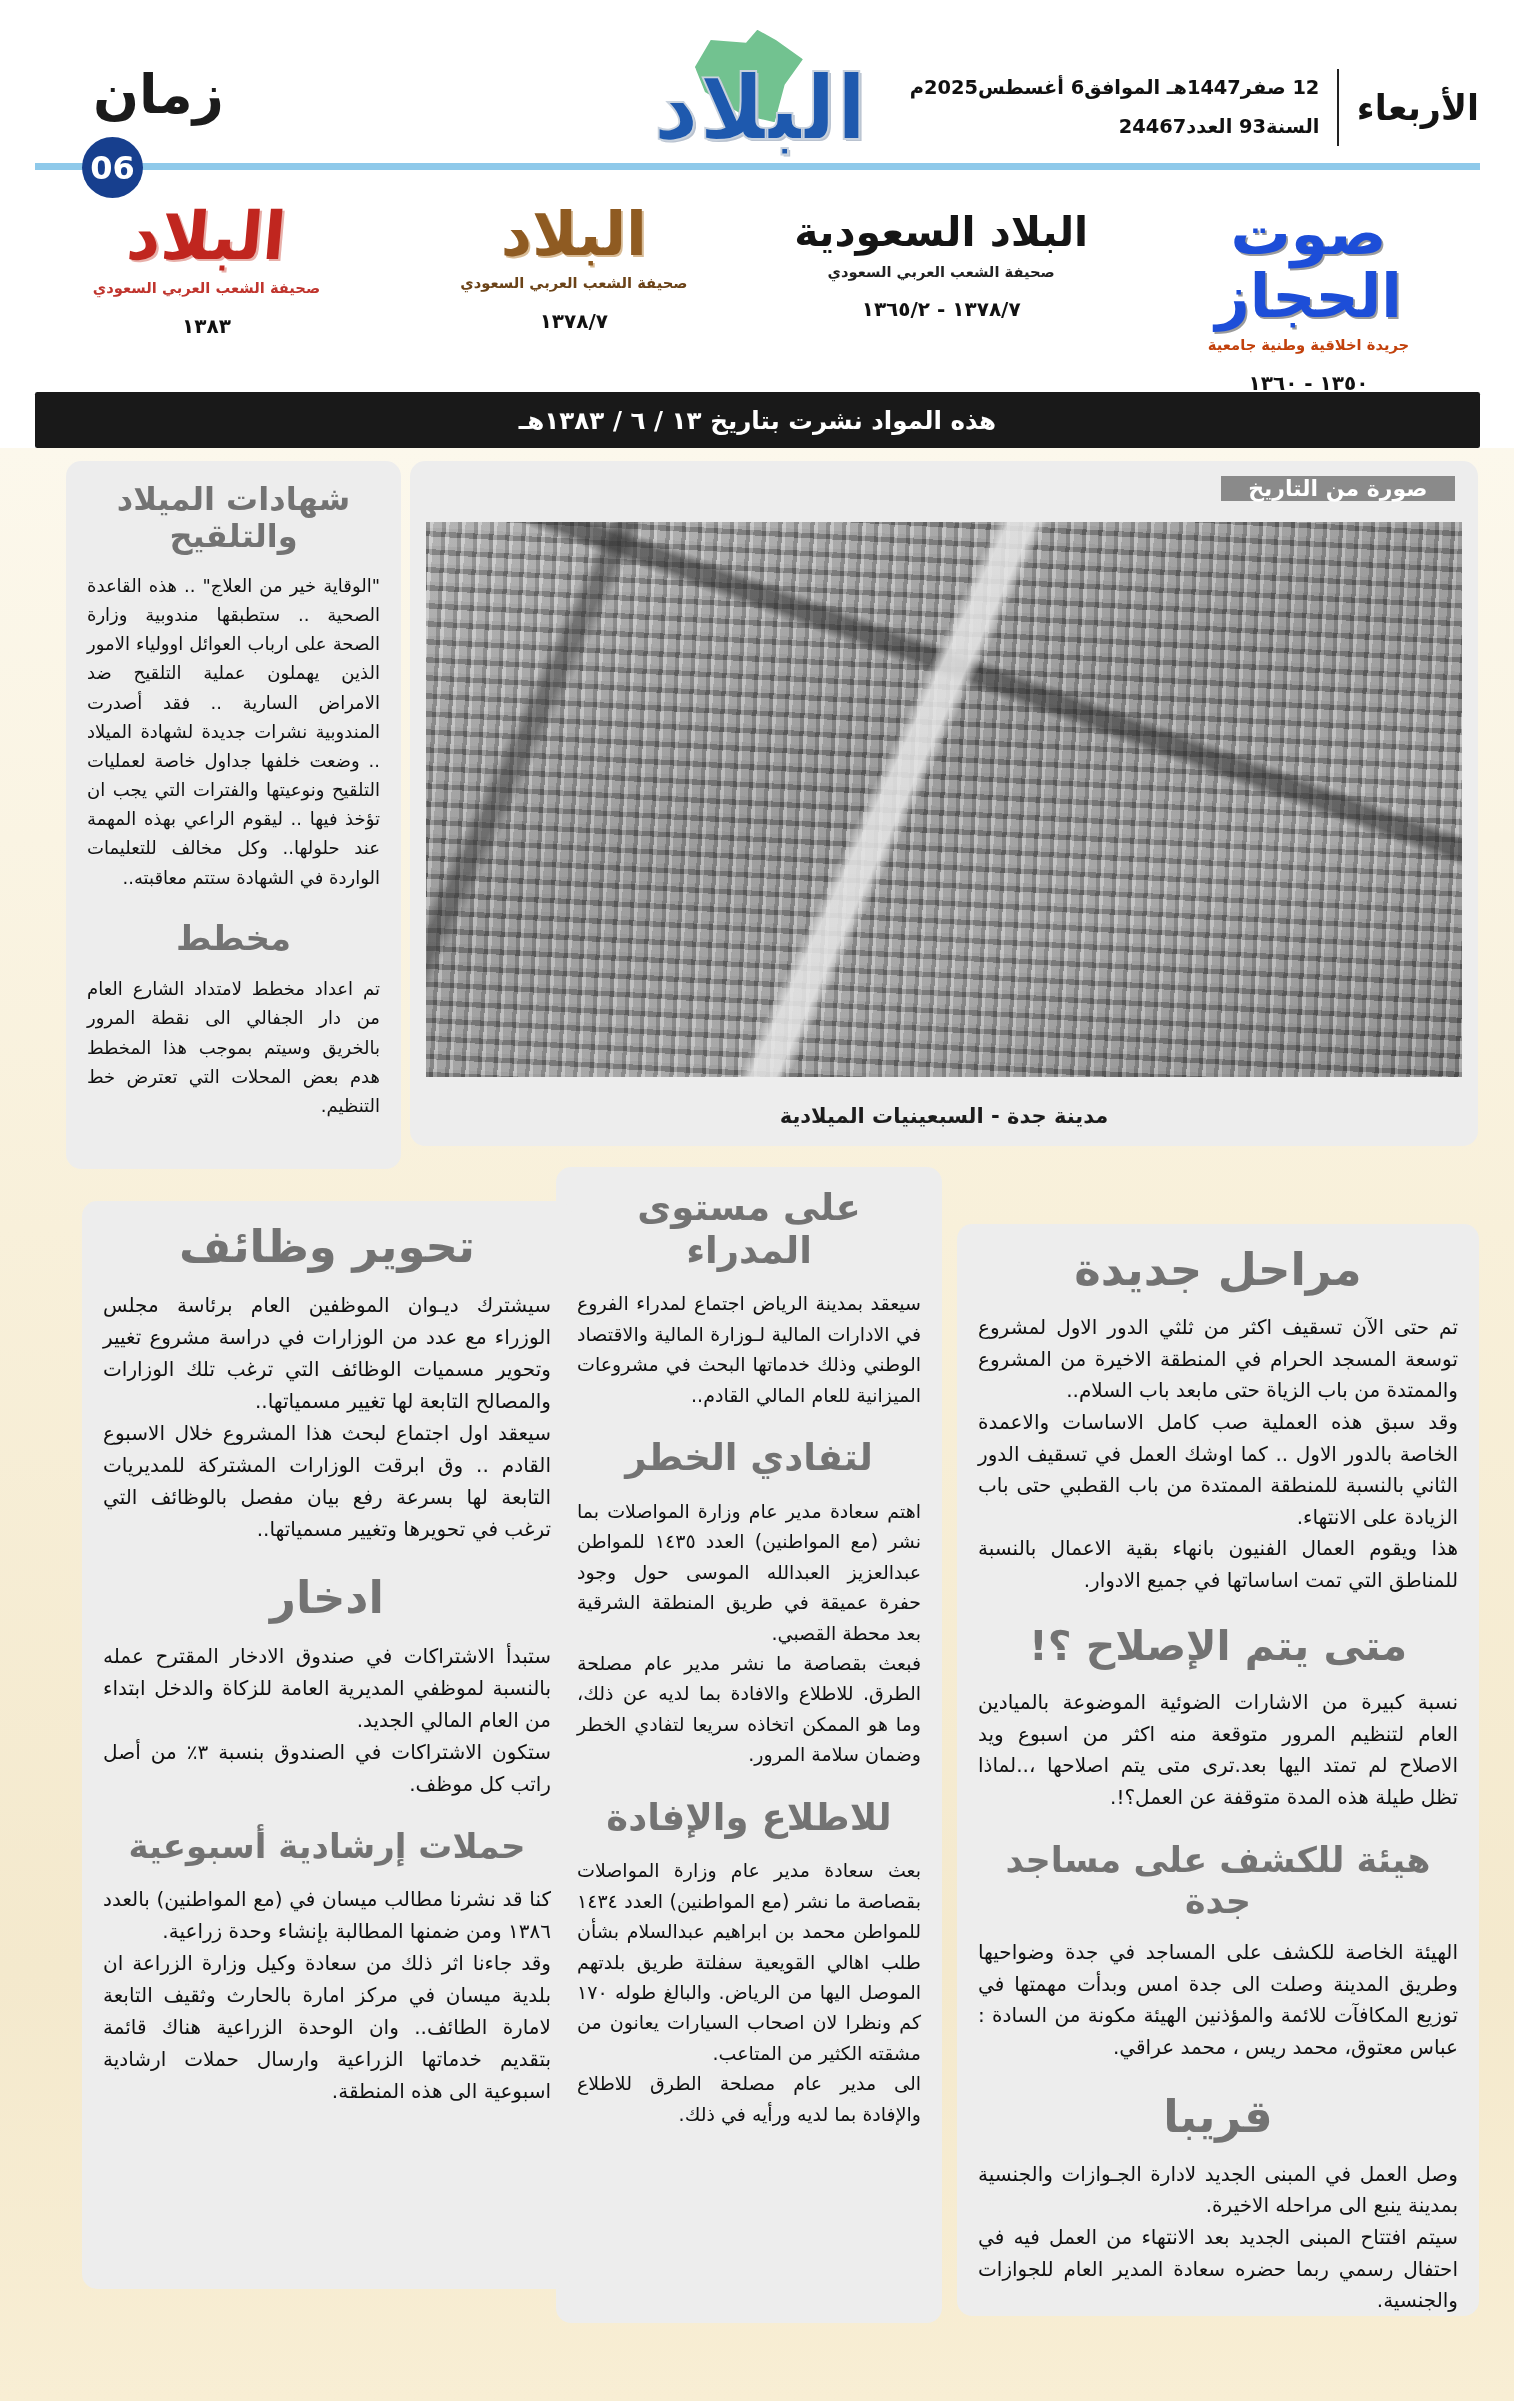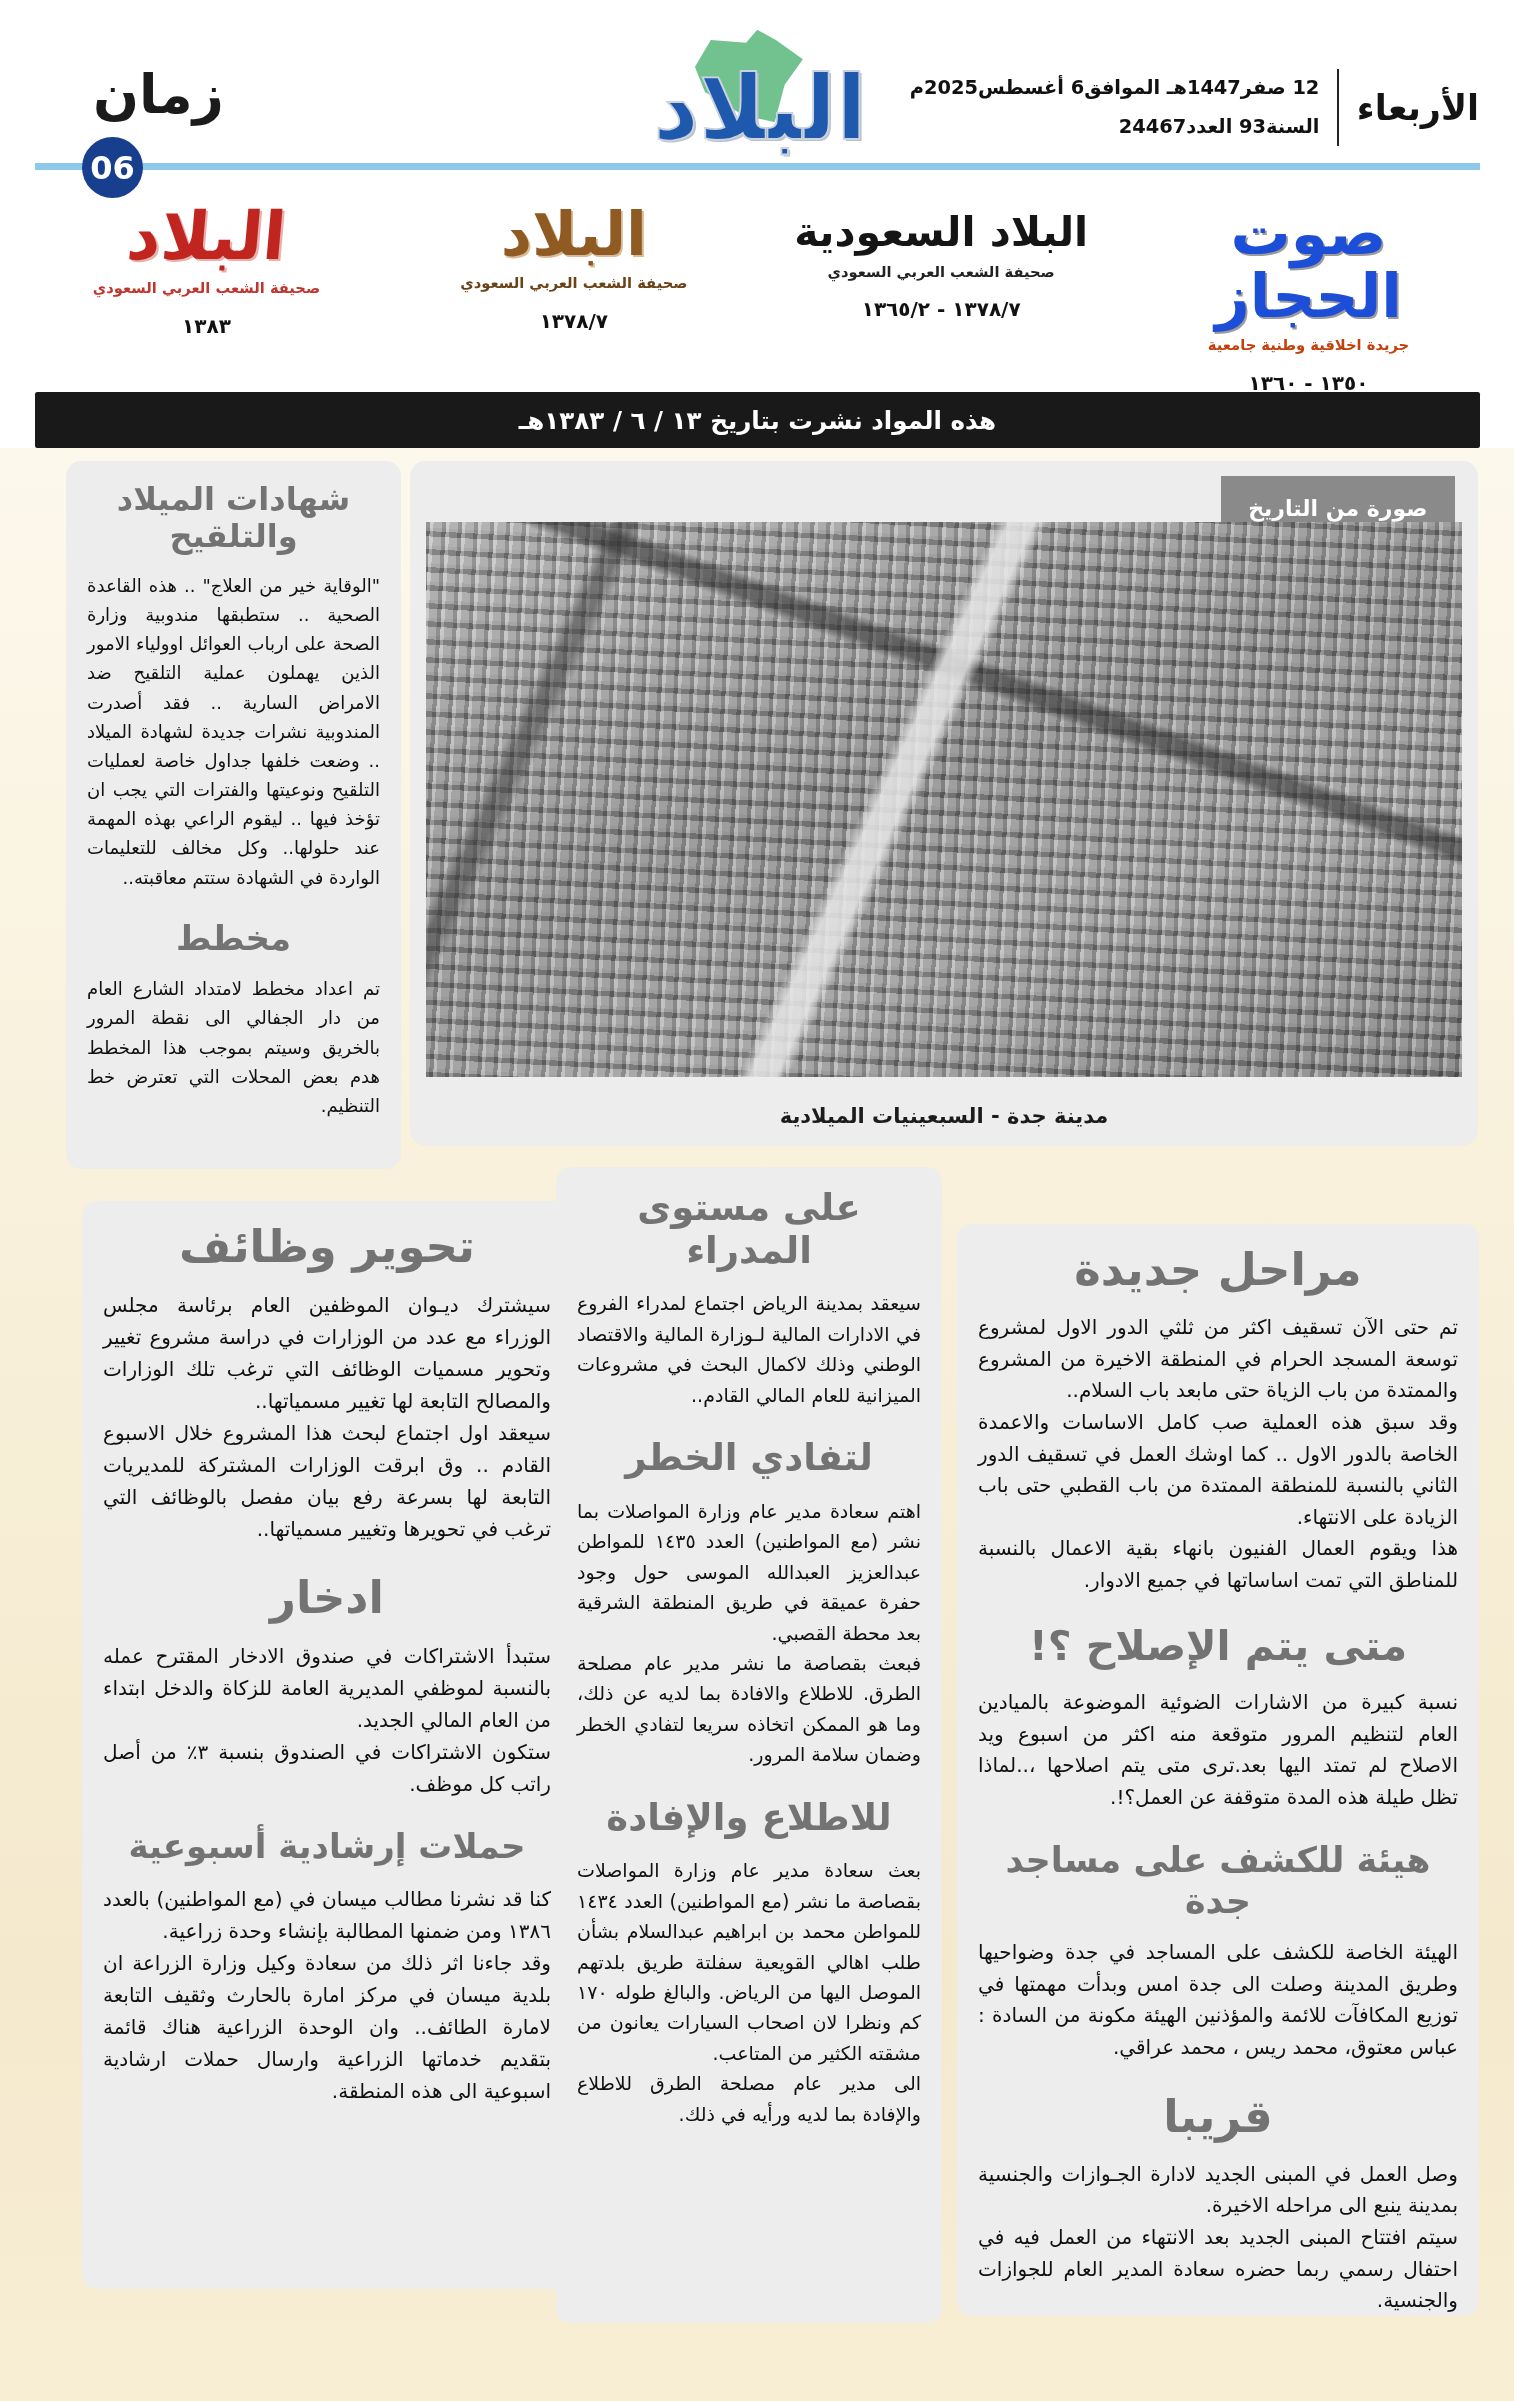--- a/index.html
+++ b/index.html
@@ -54,21 +54,21 @@
   .panel p { text-align:justify; color:#101010; white-space:pre-line; }
   .art { margin-bottom:27px; }
 
   .panel-lefttop { left:66px; top:461px; width:335px; height:708px; }
   .panel-lefttop h2.main { font-size:32px; }
   .panel-lefttop h2.sub { font-size:34px; margin-top:27px; }
   .panel-lefttop p { font-size:18px; line-height:1.62; }
 
   .panel-photo { left:410px; top:461px; width:1068px; height:685px; padding:0; }
   .photo-badge { position:absolute; top:15.2px; right:23.5px; background:#8a8a8a; color:#fff;
-    font-size:22px; font-weight:700; padding:20px 27px; }
+    font-size:22px; font-weight:700; padding:0 27px; }
   .photo { position:absolute; left:16.4px; right:16.4px; top:61px; bottom:69px; 
     background:
       repeating-linear-gradient(93deg, rgba(35,35,35,.32) 0 4.1px, rgba(215,215,215,.34) 4.1px 7.6px, rgba(120,120,120,.28) 7.6px 16px),
       repeating-linear-gradient(3deg, rgba(55,55,55,.38) 0 5.3px, rgba(195,195,195,.36) 5.3px 8.8px, rgba(235,235,235,.30) 8.8px 18px),
       linear-gradient(160deg,#bdbdbd 0%, #8f8f8f 45%, #a8a8a8 68%, #787878 100%); }
   .photo::before { content:""; position:absolute; inset:0;
     background:
       linear-gradient(115deg, transparent 44%, rgba(230,230,230,.85) 45%, rgba(230,230,230,.85) 47%, transparent 48%),
       linear-gradient(20deg, transparent 63%, rgba(45,45,45,.55) 64%, rgba(45,45,45,.55) 65.5%, transparent 66.5%),
       linear-gradient(115deg, transparent 14%, rgba(60,60,60,.5) 15%, rgba(60,60,60,.5) 16%, transparent 17%); }
@@ -171,21 +171,21 @@
     <div class="art">
       <h2>قريبا</h2>
       <p>وصل العمل في المبنى الجديد لادارة الجـوازات والجنسية بمدينة ينبع الى مراحله الاخيرة.
 سيتم افتتاح المبنى الجديد بعد الانتهاء من العمل فيه في احتفال رسمي ربما حضره سعادة المدير العام للجوازات والجنسية.</p>
     </div>
   </div>
 
   <div class="panel panel-col-middle">
     <div class="art">
       <h2>على مستوى المدراء</h2>
-      <p>سيعقد بمدينة الرياض اجتماع لمدراء الفروع في الادارات المالية لـوزارة المالية والاقتصاد الوطني وذلك لاكمال البحث في مشروعات الميزانية للعام المالي القادم..</p>
+      <p>سيعقد بمدينة الرياض اجتماع لمدراء الفروع في الادارات المالية لـوزارة المالية والاقتصاد الوطني وذلك خدماتها البحث في مشروعات الميزانية للعام المالي القادم..</p>
     </div>
     <div class="art">
       <h2>لتفادي الخطر</h2>
       <p>اهتم سعادة مدير عام وزارة المواصلات بما نشر (مع المواطنين) العدد ١٤٣٥ للمواطن عبدالعزيز العبدالله الموسى حول وجود حفرة عميقة في طريق المنطقة الشرقية بعد محطة القصبي.
 فبعث بقصاصة ما نشر مدير عام مصلحة الطرق. للاطلاع والافادة بما لديه عن ذلك، وما هو الممكن اتخاذه سريعا لتفادي الخطر وضمان سلامة المرور.</p>
     </div>
     <div class="art">
       <h2>للاطلاع والإفادة</h2>
       <p>بعث سعادة مدير عام وزارة المواصلات بقصاصة ما نشر (مع المواطنين) العدد ١٤٣٤ للمواطن محمد بن ابراهيم عبدالسلام بشأن طلب اهالي القويعية سفلتة طريق بلدتهم الموصل اليها من الرياض. والبالغ طوله ١٧٠ كم ونظرا لان اصحاب السيارات يعانون من مشقته الكثير من المتاعب.
 الى مدير عام مصلحة الطرق للاطلاع والإفادة بما لديه ورأيه في ذلك.</p>

